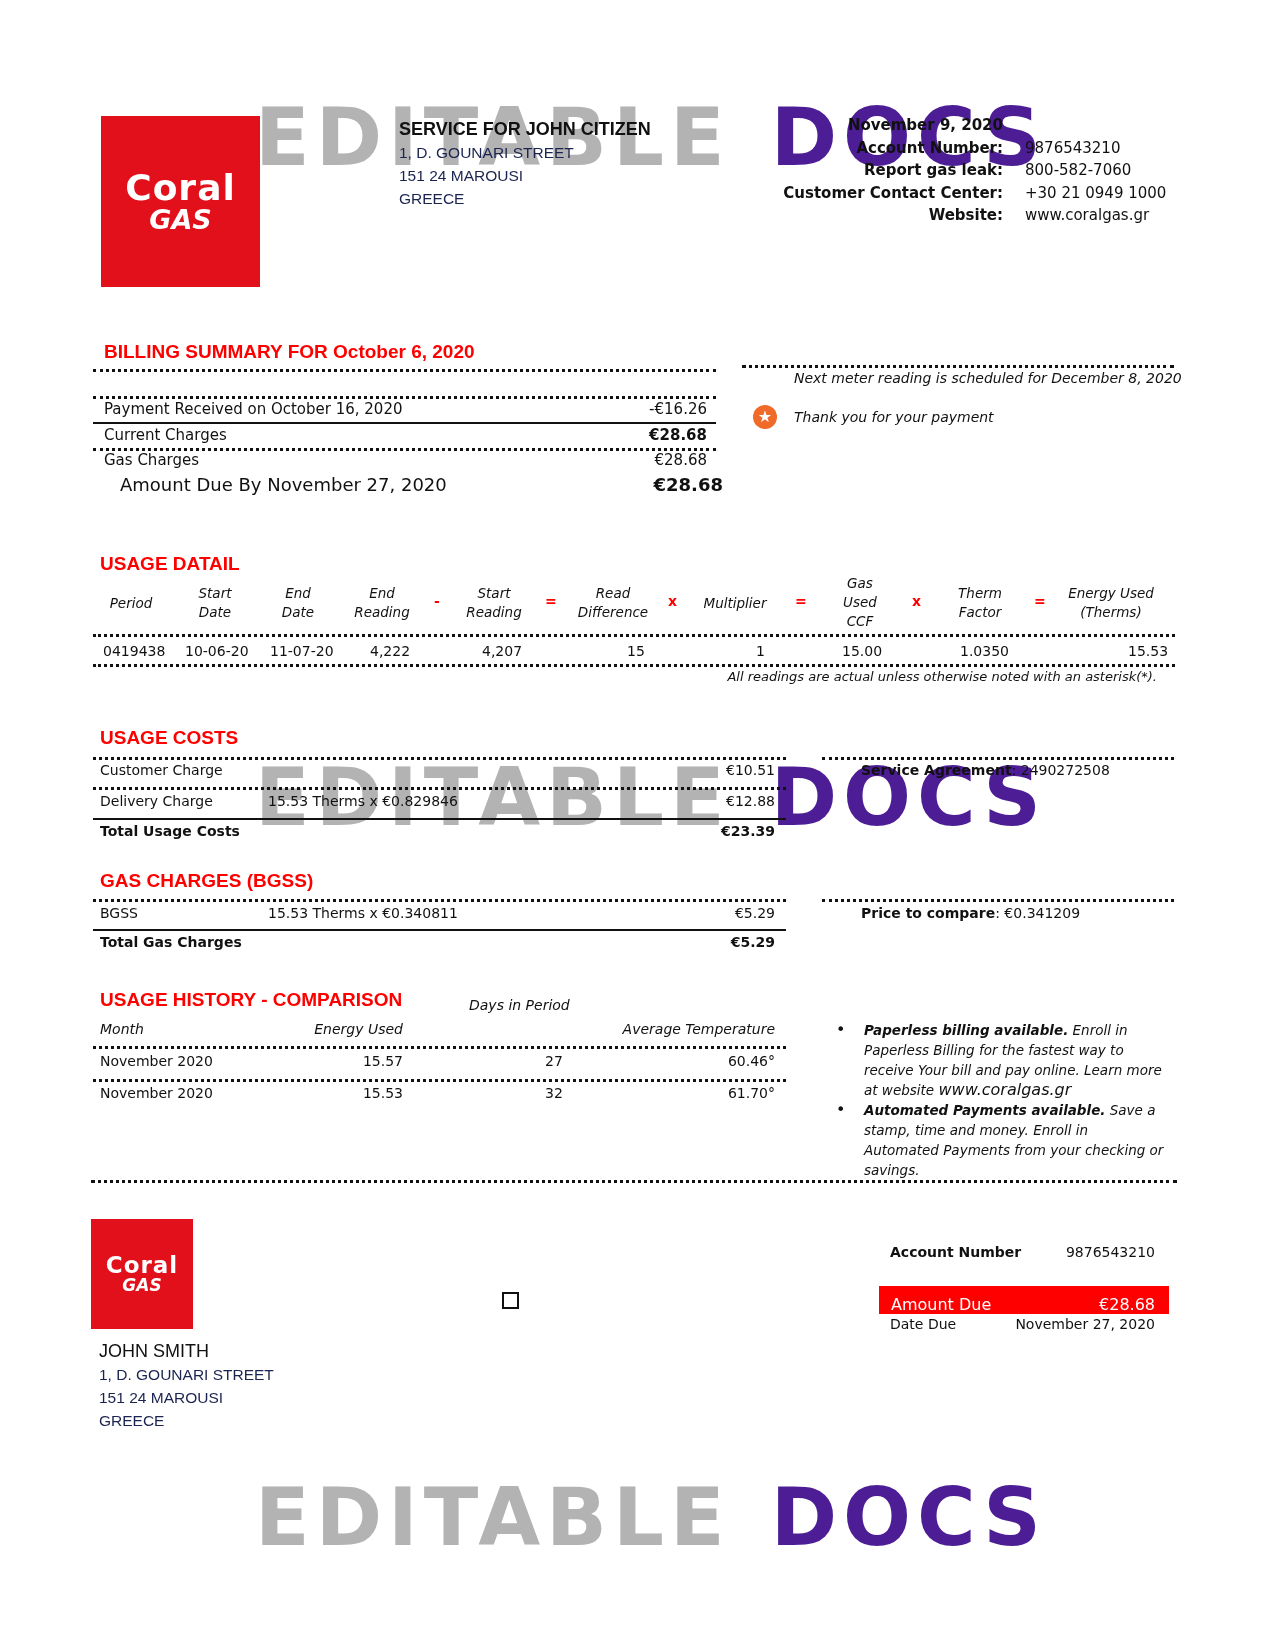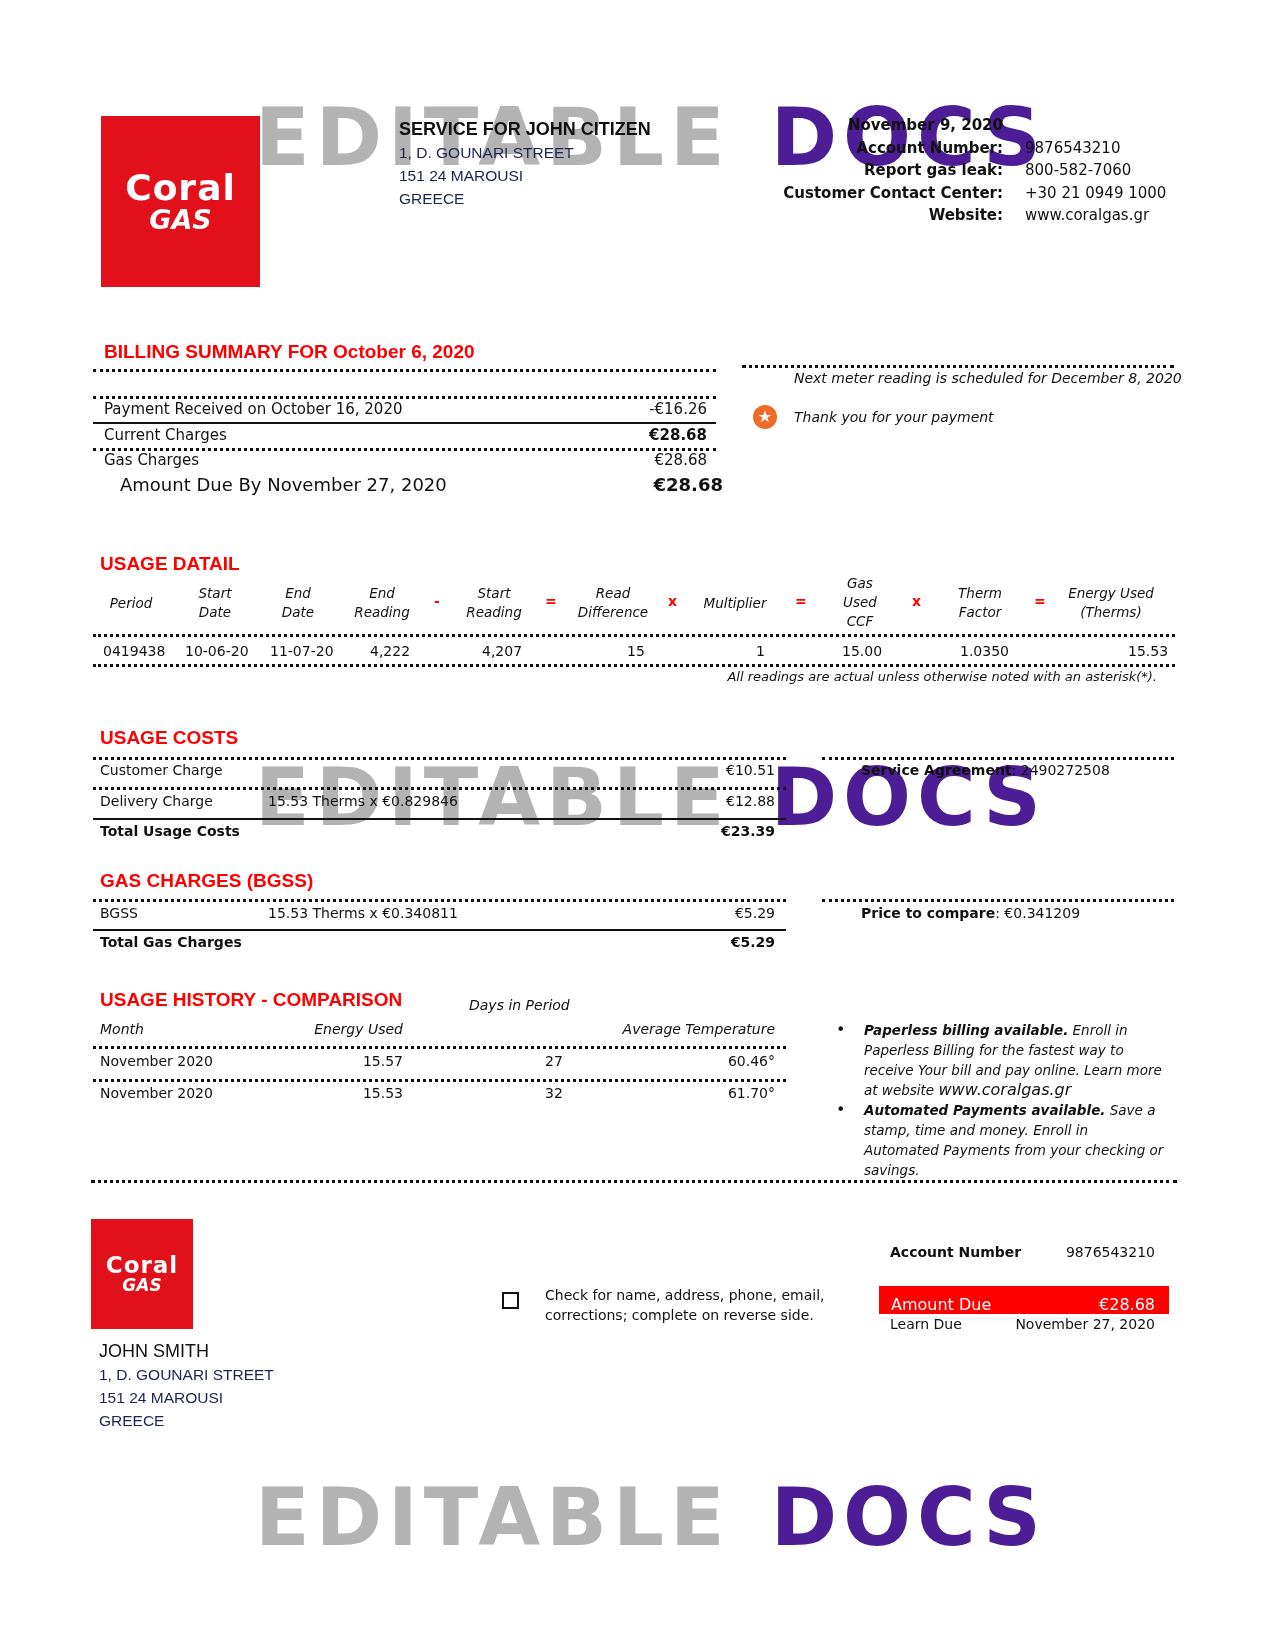--- a/index.html
+++ b/index.html
@@ -224,25 +224,24 @@
   </div>
 
   <div class="abs" style="left:99px; top:1339px; font-family:'Liberation Sans',sans-serif;">
     <div style="font-size:18px; line-height:24px;">JOHN SMITH</div>
     <div class="navy" style="font-size:15.5px; line-height:23px;">1, D. GOUNARI STREET</div>
     <div class="navy" style="font-size:15.5px; line-height:23px;">151 24 MAROUSI</div>
     <div class="navy" style="font-size:15.5px; line-height:23px;">GREECE</div>
   </div>
 
   <div class="checkbox" style="left:502px; top:1292px;"></div>
-  <div class="abs t14" style="left:545px; top:1285px; width:290px; line-height:20px;">Check for name, address, phone, email, corrections; complete on reverse side.</div>
 
   <div class="abs t14 b" style="left:890px; top:1244px;">Account Number</div>
   <div class="abs t14" style="right:120px; top:1244px;">9876543210</div>
 
   <div class="abs" style="left:879px; top:1286px; width:290px; height:28px; background:#ff0000; color:#fff; display:flex; justify-content:space-between; align-items:flex-end; padding:0 14px 0 12px; font-size:16px;">
     <span>Amount Due</span>
     <span>€28.68</span>
   </div>
-  <div class="abs t14" style="left:890px; top:1316px;">Learn Due</div>
+  <div class="abs t14" style="left:890px; top:1316px;">Date Due</div>
   <div class="abs t14" style="right:120px; top:1316px;">November 27, 2020</div>
 
 </div>
 
 </body></html>

